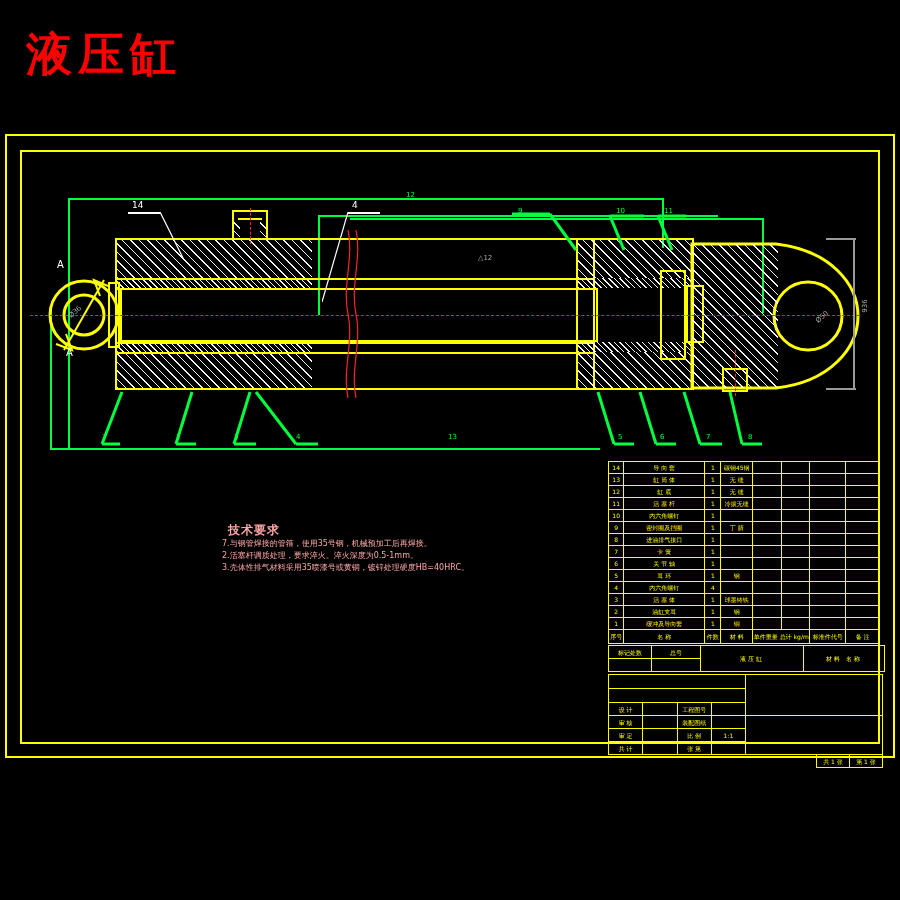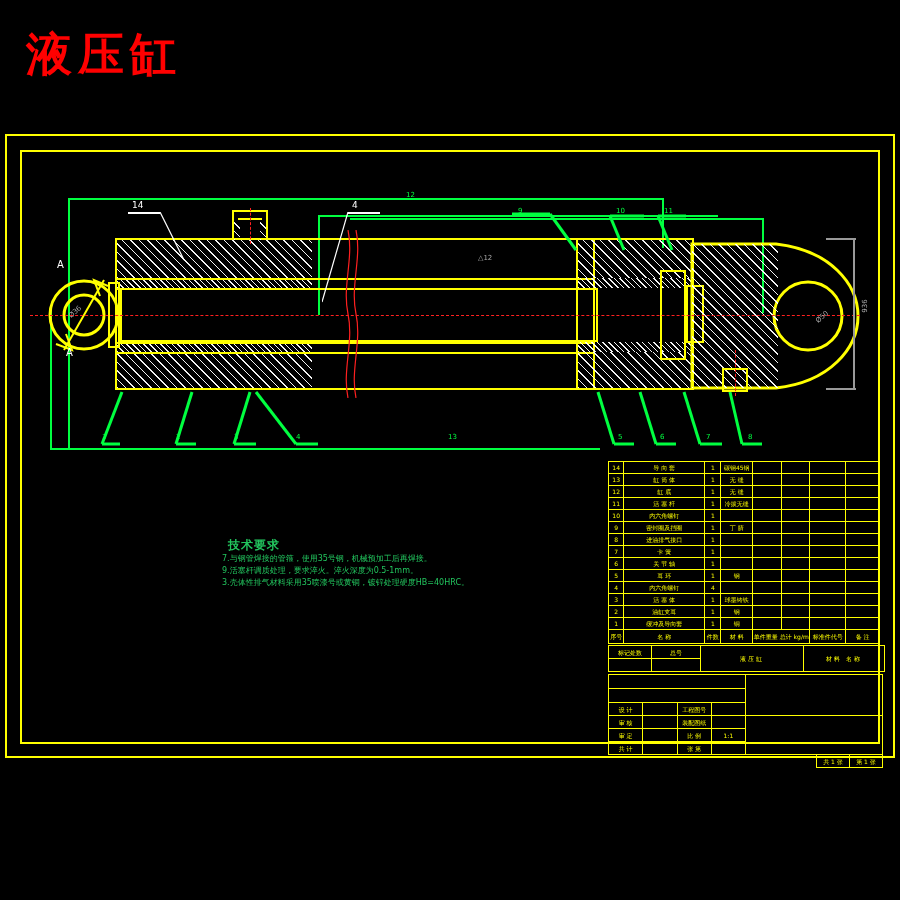--- a/index.html
+++ b/index.html
@@ -41,21 +41,21 @@
   }
 
   
   .centerline{height:0;border-top:1px dashed #ff2020;}
   .centerline-v{width:0;border-left:1px dashed #ff2020;}
 
   
   .tx{color:#ffffff;font-size:9px;line-height:10px;white-space:nowrap;}
   .tgr{color:#aaaaaa;font-size:7px;white-space:nowrap;}
 
-  #tech-req{left:222px;top:538px;color:#22c55e;}
+  #tech-req{left:222px;top:523px;color:#fca5a5;}
   #tech-req .tr-head{font-size:12px;font-weight:700;line-height:15px;
       letter-spacing:1px;margin-left:6px;}
   #tech-req .tr-line{font-size:8px;line-height:12px;white-space:nowrap;}
 
   
   #parts-table{left:608px;top:461px;width:272px;border-collapse:collapse;
       table-layout:fixed;}
   #parts-table td{border:1px solid #ffff00;color:#ffff00;font-size:6px;
       line-height:7px;height:11px;text-align:center;padding:0;overflow:hidden;
       white-space:nowrap;}
@@ -221,21 +221,21 @@
     <div class="abs balloon-g" style="left:596px;top:57px;">10</div>
     <div class="abs balloon-g" style="left:644px;top:57px;">11</div>
     <div class="abs balloon-g" style="left:386px;top:41px;">12</div>
     <div class="abs balloon-g" style="left:428px;top:283px;">13</div>
   </div>
 
 
   <div class="abs" id="tech-req">
     <div class="tr-head">技术要求</div>
     <div class="tr-line">7.与钢管焊接的管箍，使用35号钢，机械预加工后再焊接。</div>
-    <div class="tr-line">9.活塞杆调质处理，要求淬火。淬火深度为0.5-1mm。</div>
+    <div class="tr-line">2.活塞杆调质处理，要求淬火。淬火深度为0.5-1mm。</div>
     <div class="tr-line">3.壳体性排气材料采用35喷漆号或黄铜，镀锌处理硬度HB=40HRC。</div>
   </div>
 
   <table id="parts-table" class="abs">
     <tbody id="parts-body">
         <tr>
           <td class="c-no">14</td>
           <td class="c-name">导 向 套</td>
           <td class="c-qty">1</td>
           <td class="c-mat">碳钢45钢</td>

